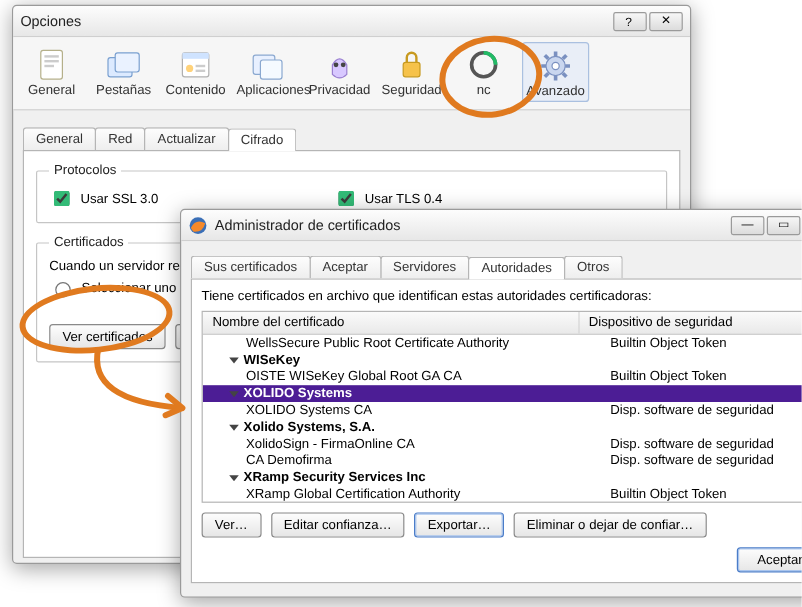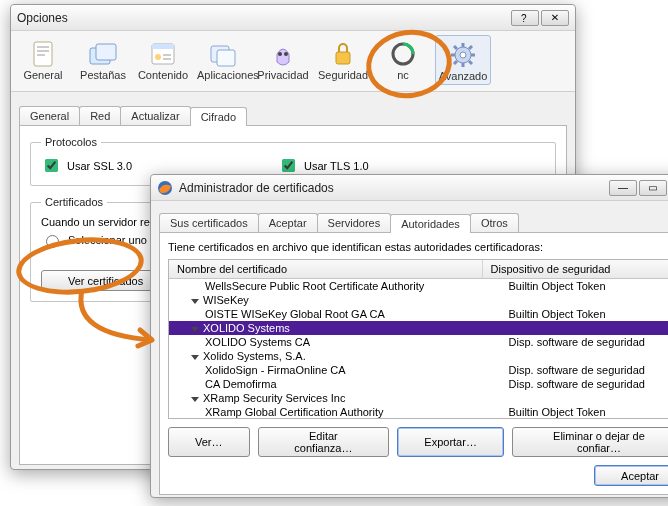--- a/index.html
+++ b/index.html
@@ -86,21 +86,21 @@
     border: 1px solid #c5c5c5;
     border-radius: 2px;
     margin: 0 0 10px 0;
     padding: 8px 10px 10px 10px;
   }
   legend { padding: 0 4px; color:#222; }
   .row { display:flex; align-items:center; gap:26px; }
   .chk { display:flex; align-items:center; gap:6px; }
   .chk input { accent-color:#3b7; }
   .btn {
-    padding: 2px 26px;
+    padding: 2px 10px;
     min-height: 21px;
     background: linear-gradient(#fdfdfd,#e6e6e6);
     border: 1px solid #8a8a8a;
     border-radius: 3px;
     font-size:11px;
     cursor: default;
   }
   .btn.default { border-color:#4b7dc9; box-shadow:0 0 0 1px #a9c5ee inset; }
   .radio { display:flex; align-items:center; gap:6px; margin-top:4px;}
 
@@ -115,21 +115,21 @@
     position: relative;
   }
   .lv-head { display:flex; background:linear-gradient(#fafafa,#e9e9e9); border-bottom:1px solid #c5c5c5; }
   .lv-head .col { padding:3px 8px; font-size:11px; border-right:1px solid #d4d4d4; }
   .col-name { flex: 1.6; }
   .col-dev  { flex: 1; }
   .lv-body { font-size:11px; }
   .lv-row { display:flex;gap:18px; }
   .lv-row .c1 { flex:1.6; padding:1px 8px 1px 6px; white-space:nowrap; overflow:hidden; text-overflow:ellipsis;}
   .lv-row .c2 { flex:1;   padding:1px 8px; white-space:nowrap; overflow:hidden; text-overflow:ellipsis;}
-  .lv-row.group .c1 { font-weight: normal; }
+  .lv-row.group .c1 { font-weight: bold; }
   .tri { display:inline-block; width:0;height:0;border-left:4px solid transparent;border-right:4px solid transparent;border-top:5px solid #444; margin-right:4px; vertical-align:middle;}
   .indent1 { padding-left: 22px !important; }
   .indent2 { padding-left: 36px !important; }
   .lv-row.selected { background:#4c1d95; color:#fff;justify-content:flex-end; }
   .scrollbar { position:absolute; right:0; top:22px; bottom:0; width:16px; background:#f1f1f1; border-left:1px solid #ddd;}
   .sb-btn { height:16px; background:linear-gradient(#fff,#ddd); border:1px solid #bbb; margin:0; display:flex;align-items:center;justify-content:center;}
   .sb-thumb { position:absolute; left:2px; right:2px; top:100px; height:32px; background:linear-gradient(#eee,#ccc); border:1px solid #aaa; border-radius:2px;}
   .btnrow { display:flex; gap:8px; margin-top:8px; }
   .alignr { justify-content:flex-end; }
 
@@ -258,21 +258,21 @@
     <div class="tabpanel">
       <fieldset>
         <legend>Protocolos</legend>
         <div class="row">
           <label class="chk">
               <input type="checkbox" checked="" style="">
               <span>Usar SSL 3.0</span>
             </label>
           <label class="chk" style="margin-left:120px">
               <input type="checkbox" checked="" style="">
-              <span>Usar TLS 1.0</span>
+              <span>Usar TLS 0.4</span>
             </label>
         </div>
       </fieldset>
 
       <fieldset>
         <legend>Certificados</legend>
         <div>Cuando un servidor requ</div>
         <label class="radio">
             <input type="radio" style="">
             <span>Seleccionar uno auto</span>

